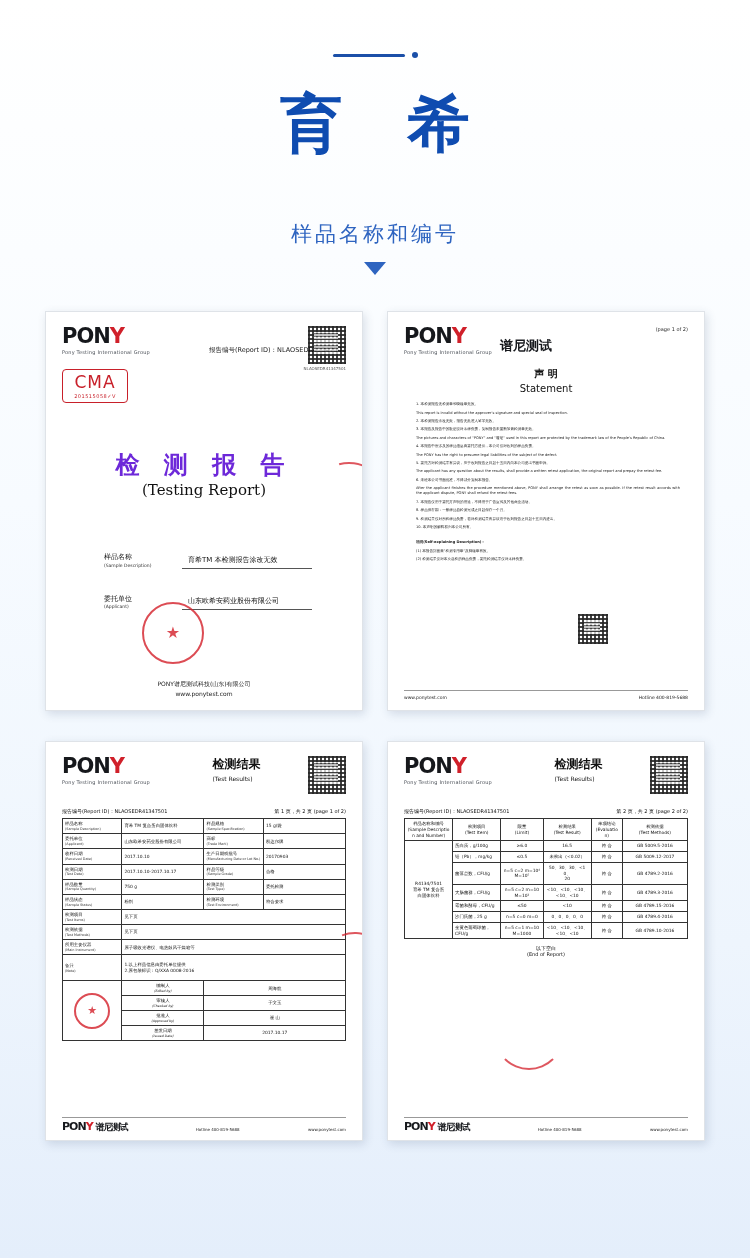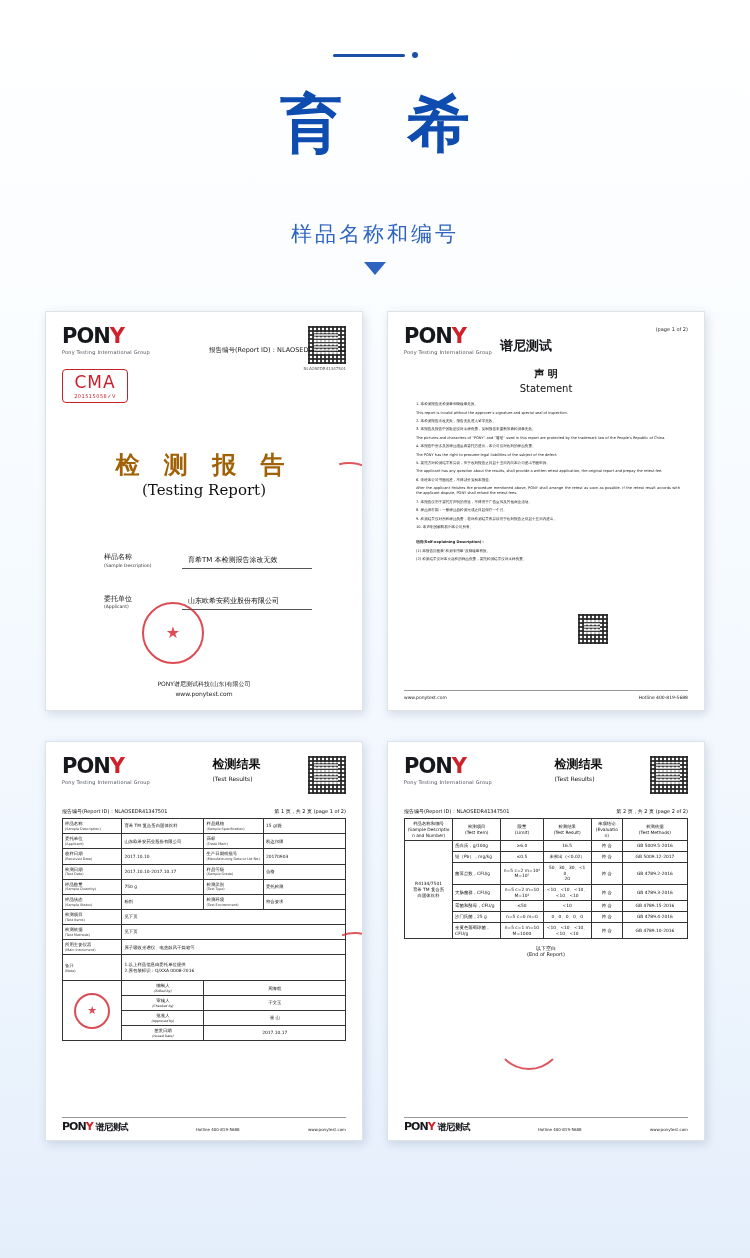--- a/index.html
+++ b/index.html
@@ -137,21 +137,21 @@
     font-weight: normal;
   }
   .cma .big { font-size: 17px; letter-spacing: 1px; line-height: 1; }
   .cma .num { font-size: 5px; letter-spacing: .5px; margin-top: 2px; }
   .d1-title {
     margin-top: 46px;
     text-align: center;
     font-size: 24px;
     letter-spacing: 8px;
     font-weight: bold;
-    color: #a16207;
+    color: #6d28d9;
   }
   .d1-title-en {
     text-align: center;
     font-size: 15px;
     color: #111;
     font-family: "DejaVu Serif", serif;
   }
   .d1-fields { margin: 54px 34px 0 42px; }
   .d1-field { display: flex; align-items: flex-end; margin-bottom: 26px; }
   .d1-field .lab { width: 78px; font-size: 7px; line-height: 1.35; color: #111; }

